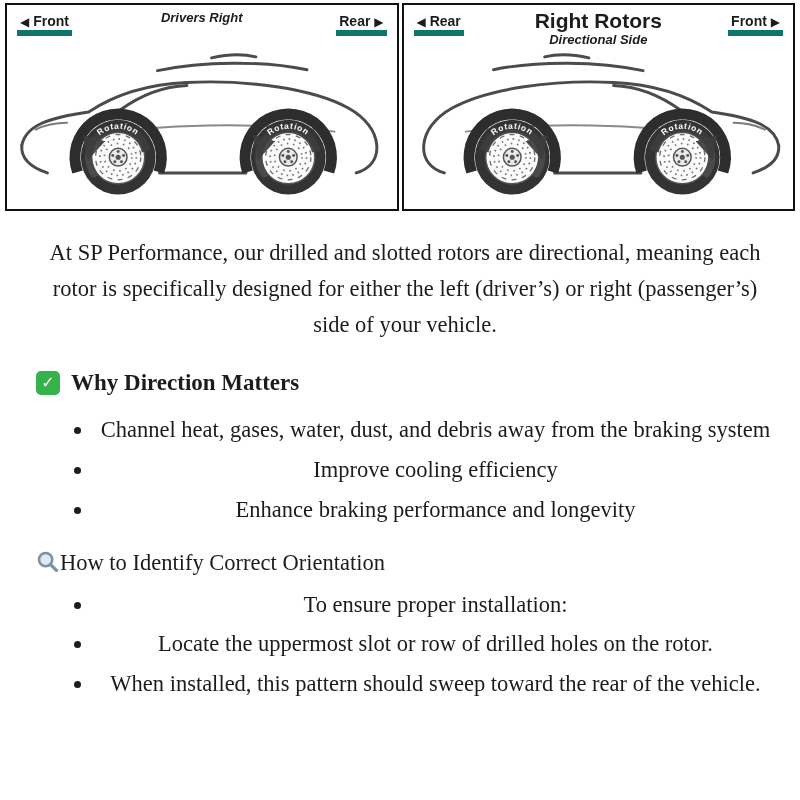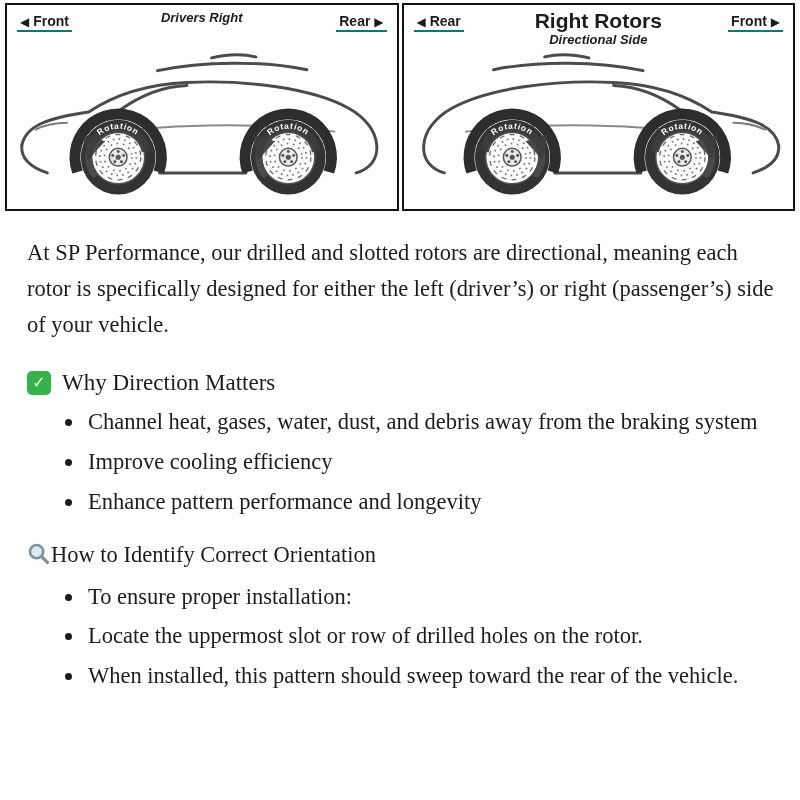--- a/index.html
+++ b/index.html
@@ -33,21 +33,21 @@
     position:relative;
     height:46px;
     padding-top:5px;
     font-family:"Liberation Sans", sans-serif;
   }
   .dir{
     position:absolute;
     top:8px;
     font-weight:bold;
     font-size:14px;
-    border-bottom:2px solid #0f766e;
+    border-bottom:6px solid #0f766e;
     padding:0 3px 1px 3px;
     white-space:nowrap;
   }
   .dir-left{left:10px;}
   .dir-right{right:10px;}
   .arr{font-family:"DejaVu Sans", sans-serif;font-size:12px;}
   .arr-left::before{content:"◀";}
   .arr-right::after{content:"▶";}
   .panel-titles{text-align:center;}
   .panel-title{
@@ -59,32 +59,33 @@
     font-weight:bold;
     font-style:italic;
     font-size:13px;
     line-height:1.2;
   }
   .car-wrap{padding:0 3px 3px 3px;}
   .car-wrap svg{display:block;width:100%;height:auto;}
 
   
   .article{
-    padding:8px 26px 10px 27px;
+    padding:8px 26px 10px 36px;
     font-size:22.5px;
     line-height:1.6;
+    text-align:center;
   }
   .article p{margin:14px 0 6px 0;}
   h2.sec{
     display:flex;
     align-items:center;
     gap:11px;
     font-size:23px;
-    font-weight:normal;
-    margin:26px 0 8px 0;
+    font-weight:bold;
+    margin:26px 0 16px 0;
     line-height:1.2;
   }
   .check-box{
     flex:0 0 auto;
     width:24px;height:24px;
     background:var(--check-green);
     border-radius:5px;
     display:inline-flex;
     align-items:center;
     justify-content:center;
@@ -284,21 +285,21 @@
 
     <h2 class="sec">
       <span class="check-box"></span>
       <span>Why Direction Matters</span>
     </h2>
 
 
     <ul class="blist">
       <li>Channel heat, gases, water, dust, and debris away from the braking system</li>
       <li>Improve cooling efficiency</li>
-      <li>Enhance pattern performance and longevity</li>
+      <li>Enhance braking performance and longevity</li>
     </ul>
 
     <h3 class="sec">
       <svg class="mag-icon" viewBox="0 0 24 24">
         <circle class="mag-lens" cx="9.6" cy="9.6" r="6.6"></circle>
         <line class="mag-handle" x1="14.6" y1="14.6" x2="20.4" y2="20.4"></line>
       </svg>
       <span>How to Identify Correct Orientation</span>
     </h3>
 

